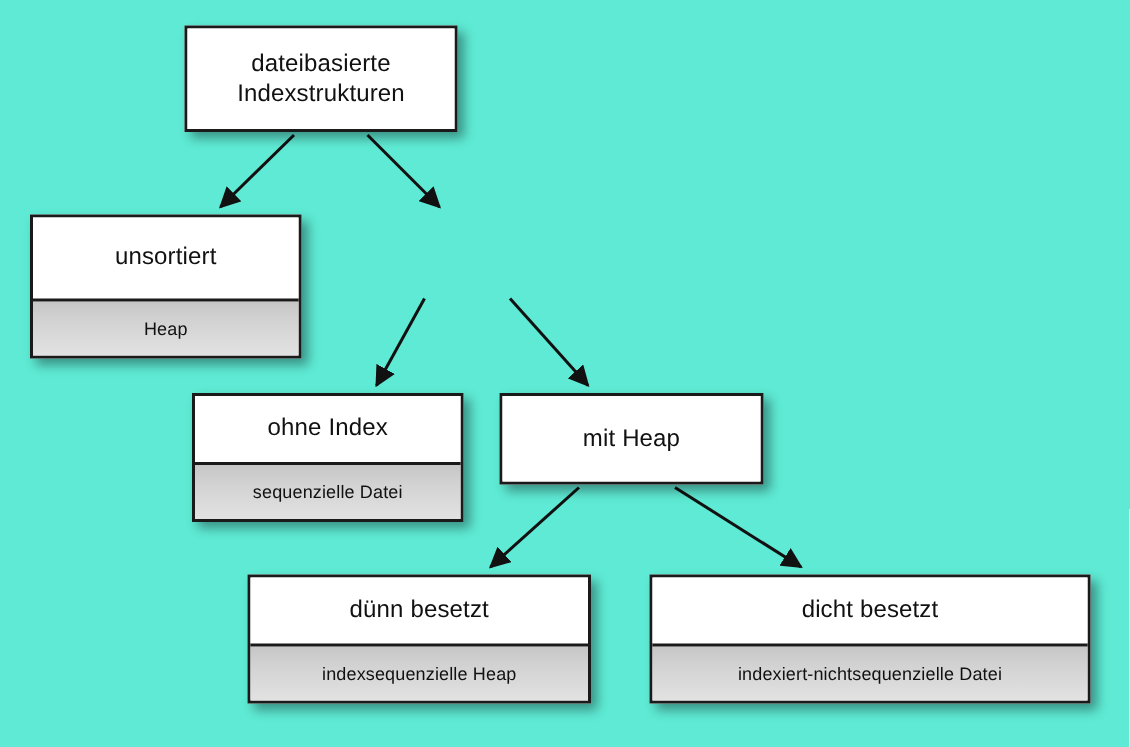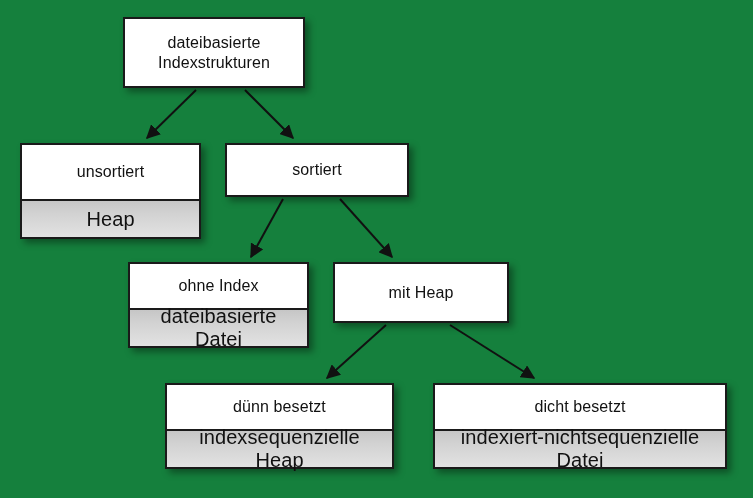--- a/index.html
+++ b/index.html
@@ -4,21 +4,21 @@
 <style>
   html, body {
     margin: 0;
     padding: 0;
     background: #ffffff;
   }
   #canvas {
     position: relative;
     width: 753px;
     height: 498px;
-    background: #15803d;
+    background: #5eead4;
     overflow: hidden;
     font-family: "Liberation Sans", sans-serif;
   }
   
   #edges {
     position: absolute;
     left: 0; top: 0;
     width: 753px;
     height: 498px;
     pointer-events: none;
@@ -50,21 +50,21 @@
   .node-sub {
     box-sizing: border-box;
     flex: 0 0 auto;
     border-top: 2px solid #1a1a1a;
     background: linear-gradient(to bottom, #c6c6c6 0%, #d2d2d2 35%, #e2e2e2 100%);
     color: #111111;
     display: flex;
     align-items: center;
     justify-content: center;
     text-align: center;
-    font-size: 20px;
+    font-size: 12px;
     letter-spacing: 0.1px;
     padding: 2px 6px;
     height: 38px;
   }
   .two-line { white-space: pre-line; }
 </style>
 </head>
 <body>
 
 <div id="canvas">
@@ -88,27 +88,24 @@
   <div class="node" style="left:123px; top:17px; width:182px; height:71px;">
     <div class="node-title two-line">dateibasierte
 Indexstrukturen</div>
   </div>
 
   <div class="node" style="left:20px; top:143px; width:181px; height:96px;">
     <div class="node-title">unsortiert</div>
     <div class="node-sub">Heap</div>
   </div>
 
-  <div class="node" style="left:225px; top:143px; width:184px; height:54px;">
-    <div class="node-title">sortiert</div>
-  </div>
 
   <div class="node" style="left:128px; top:262px; width:181px; height:86px;">
     <div class="node-title">ohne Index</div>
-    <div class="node-sub">dateibasierte Datei</div>
+    <div class="node-sub">sequenzielle Datei</div>
   </div>
 
   <div class="node" style="left:333px; top:262px; width:176px; height:61px;">
     <div class="node-title">mit Heap</div>
   </div>
 
   <div class="node" style="left:165px; top:383px; width:229px; height:86px;">
     <div class="node-title">dünn besetzt</div>
     <div class="node-sub">indexsequenzielle Heap</div>
   </div>

